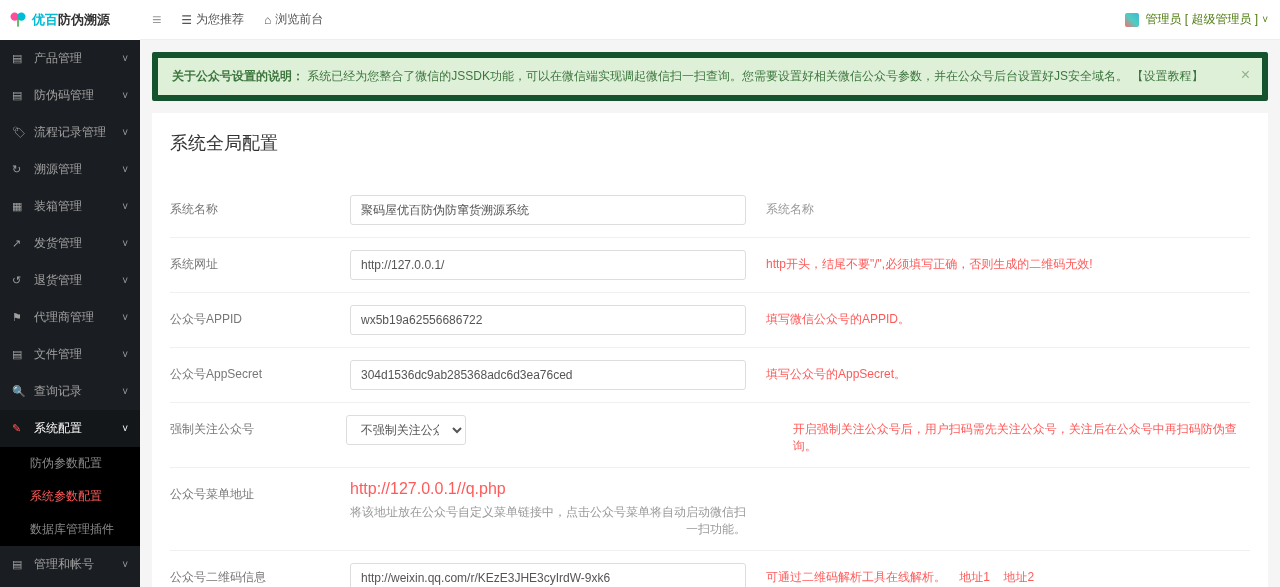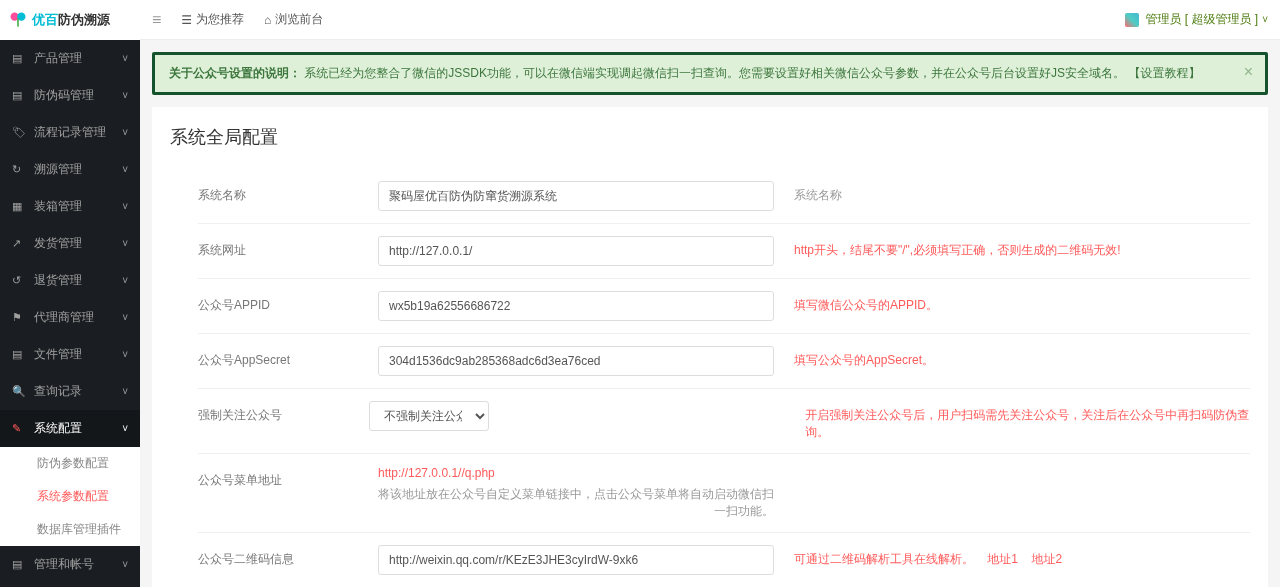--- a/index.html
+++ b/index.html
@@ -11,53 +11,53 @@
 .logo { height: 40px; display: flex; align-items: center; padding: 0 8px; background: #fff; }
 .logo-icon { width: 20px; height: 20px; margin-right: 4px; }
 .logo-text { font-size: 13px; font-weight: bold; }
 .logo-text .c1 { color: #00bcd4; }
 .logo-text .c2 { color: #333; }
 .nav { flex: 1; overflow-y: auto; }
 .nav-item { display: flex; align-items: center; padding: 10px 12px; cursor: pointer; color: #a0a0a0; font-size: 12px; }
 .nav-item.active { background: #14171a; color: #fff; }
 .nav-item .icon { width: 14px; margin-right: 8px; font-size: 11px; }
 .nav-item .caret { margin-left: auto; font-size: 10px; }
-.nav-sub { background: #ffffff; padding-left: 7px; }
+.nav-sub { background: #000000; }
 .nav-sub-item { display: block; padding: 8px 12px 8px 30px; color: #888; font-size: 12px; cursor: pointer; }
 .nav-sub-item.active { color: #ff5a5a; }
 
 
 .main { flex: 1; display: flex; flex-direction: column; background: #fff; overflow: hidden; }
 .topbar { height: 40px; display: flex; align-items: center; padding: 0 12px; border-bottom: 1px solid #eee; background: #fff; }
 .hamburger { font-size: 16px; color: #999; margin-right: 20px; cursor: pointer; }
 .top-link { display: inline-flex; align-items: center; margin-right: 20px; color: #555; font-size: 12px; cursor: pointer; }
 .top-link .icon { margin-right: 4px; }
 .top-user { margin-left: auto; display: flex; align-items: center; color: #4d7c0f; font-size: 12px; cursor: pointer; }
 .top-user .avatar { width: 14px; height: 14px; margin-right: 6px; display: inline-block; background: linear-gradient(45deg,#ff6b6b,#4ecdc4,#45b7d1); border-radius: 2px; }
 
 .content { flex: 1; overflow-y: auto; padding: 12px; background: #f5f5f5; }
-.alert { background: #dff0d8; border: 3px solid #14532d; color: #3c763d; padding: 10px 14px; border-radius: 2px; font-size: 12px; position: relative; margin-bottom: 12px; }
+.alert { background: #dff0d8; border: 6px solid #14532d; color: #3c763d; padding: 10px 14px; border-radius: 2px; font-size: 12px; position: relative; margin-bottom: 12px; }
 .alert strong { font-weight: bold; }
 .alert .close { position: absolute; right: 12px; top: 8px; color: #3c763d; cursor: pointer; font-size: 16px; opacity: 0.5; }
 .alert a { color: #3c763d; }
 
 .panel { background: #fff; padding: 18px; }
-.page-title { font-size: 18px; color: #333; margin-bottom: 20px; font-weight: normal; }
-
-.form-row { display: flex; align-items: flex-start; padding: 12px 0; border-top: 1px solid #f0f0f0; margin-left: 28px; }
+.page-title { font-size: 18px; color: #333; margin-bottom: 28px; font-weight: normal; }
+
+.form-row { display: flex; align-items: flex-start; padding: 12px 0; border-top: 1px solid #f0f0f0; }
 .form-row:first-of-type { border-top: none; }
 .form-label { width: 180px; color: #777; font-size: 12px; padding-top: 6px; }
 .form-field { width: 396px; }
 .form-field input, .form-field select { width: 100%; height: 30px; padding: 4px 10px; border: 1px solid #ddd; border-radius: 3px; font-size: 12px; color: #555; background: #fff; }
 .form-field select { width: 120px; }
 .form-help { margin-left: 20px; font-size: 12px; padding-top: 6px; max-width: 500px; }
 .help-muted { color: #999; }
 .help-danger { color: #ff5a5a; }
 .help-link { color: #ff5a5a; margin-right: 10px; cursor: pointer; }
-.static-link { color: #ff5a5a; font-size: 12px; }
+.static-link { color: #ff5a5a; font-size: 16px; }
 .static-desc { color: #999; font-size: 12px; margin-top: 6px; text-align: right; }
 
 
 .nav::-webkit-scrollbar, .content::-webkit-scrollbar { width: 6px; }
 .nav::-webkit-scrollbar-thumb { background: #333; }
 .content::-webkit-scrollbar-thumb { background: #ccc; }
 </style>
 </head>
 <body>
 

